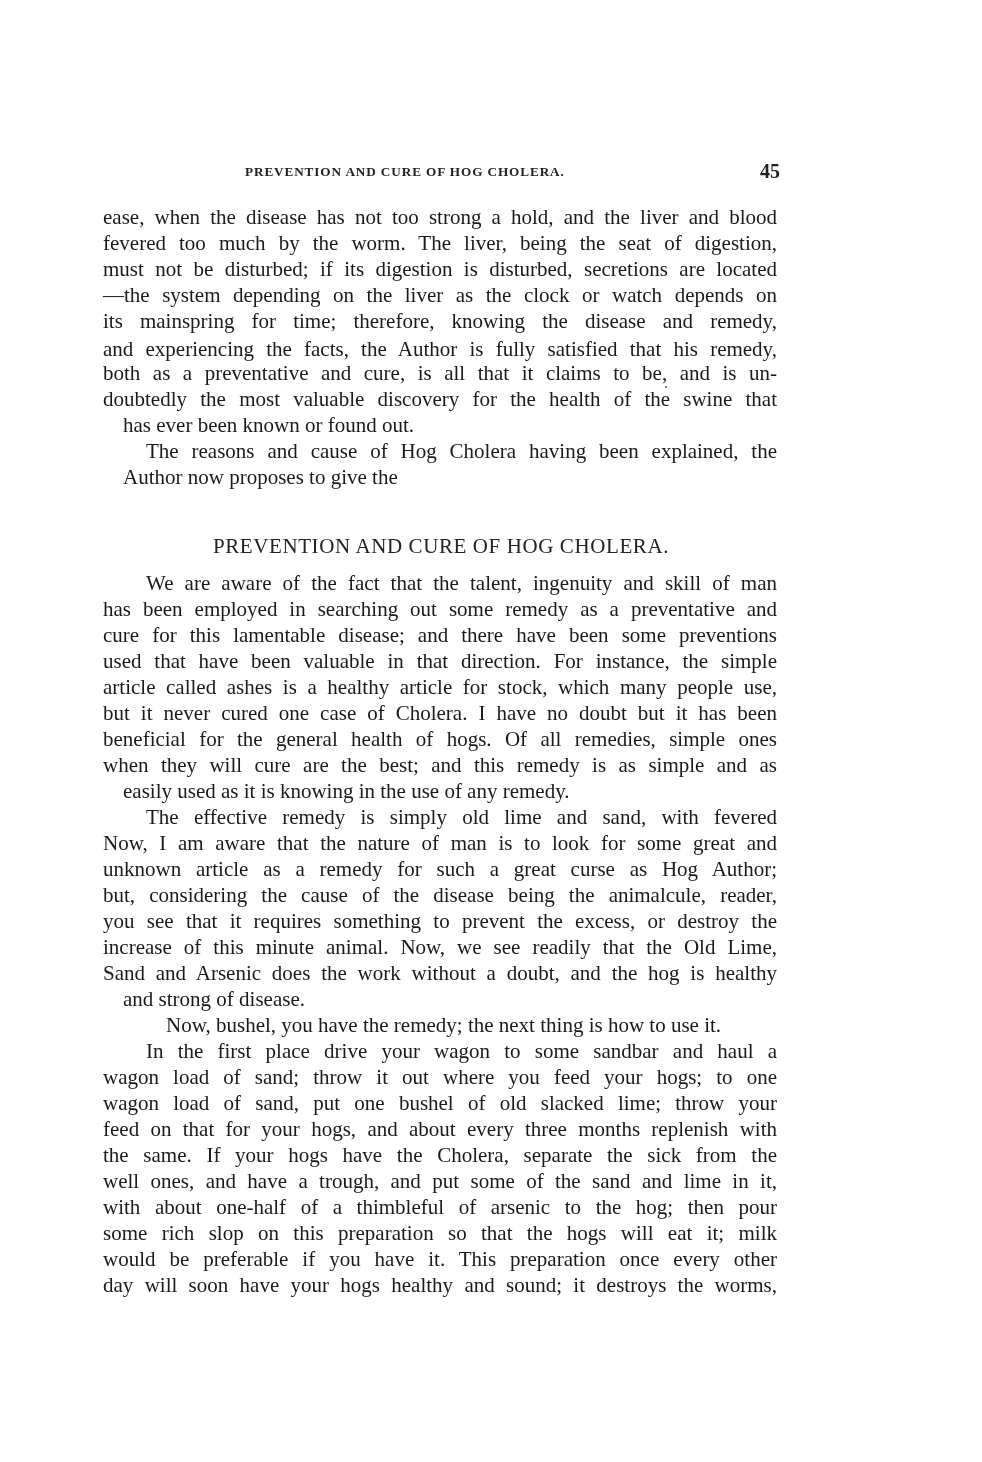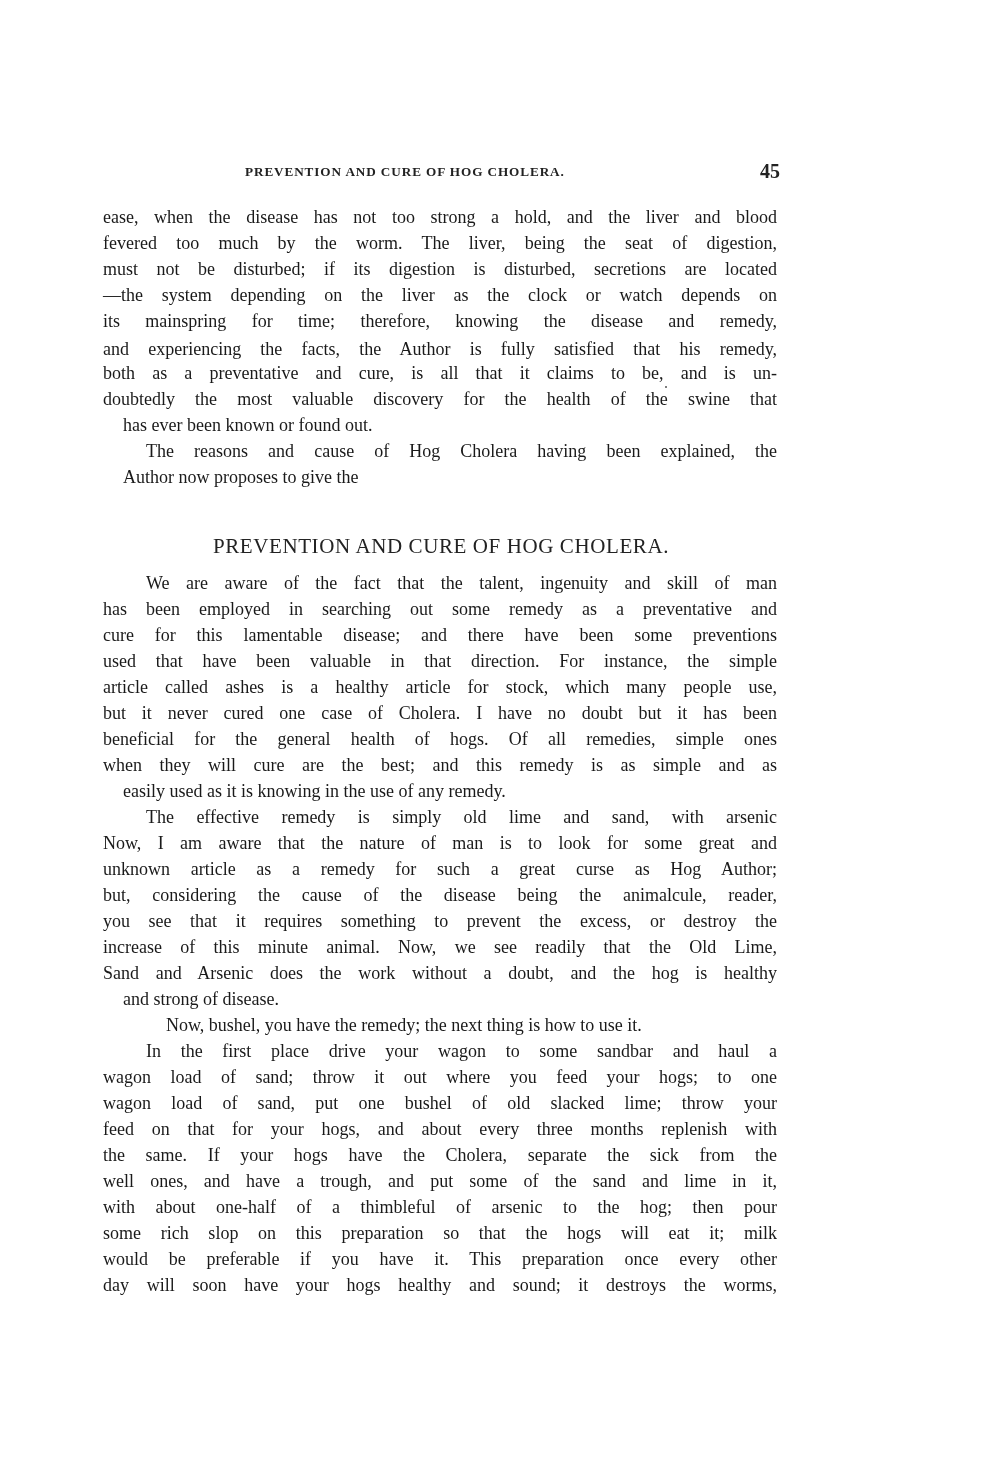--- a/index.html
+++ b/index.html
@@ -44,21 +44,21 @@
       top: 0;
       font-size: 20px;
       font-weight: bold;
       color: #222;
     }
     .line {
       position: absolute;
       left: 103px;
       width: 674px;
       height: 26px;
-      font-size: 18px;
+      font-size: 21px;
       line-height: 26px;
       white-space: nowrap;
       text-align: justify;
       text-align-last: justify;
     }
     .line.last {
       text-align-last: left;
       margin-left: 20px;
     }
     .line.indent {
@@ -123,21 +123,21 @@
     <div class="line" style="top:622px">cure for this lamentable disease; and there have been some preventions</div>
     <div class="line" style="top:648px">used that have been valuable in that direction.  For instance, the simple</div>
     <div class="line" style="top:674px">article called ashes is a healthy article for stock, which many people use,</div>
     <div class="line" style="top:700px">but it never cured one case of Cholera.  I have no doubt but it has been</div>
     <div class="line" style="top:726px">beneficial for the general health of hogs.  Of all remedies, simple ones</div>
     <div class="line" style="top:752px">when they will cure are the best; and this remedy is as simple and as</div>
     <div class="line last" style="top:778px">easily used as it is knowing in the use of any remedy.</div>
   </div>
 
   <div>
-    <div class="line indent" style="top:804px">The effective remedy is simply old lime and sand, with arsenic</div>
+    <div class="line indent" style="top:804px">The effective remedy is simply old lime and sand, with fevered</div>
     <div class="line" style="top:830px">Now, I am aware that the nature of man is to look for some great and</div>
     <div class="line" style="top:856px">unknown article as a remedy for such a great curse as Hog Author;</div>
     <div class="line" style="top:882px">but, considering the cause of the disease being the animalcule, reader,</div>
     <div class="line" style="top:908px">you see that it requires something to prevent the excess, or destroy the</div>
     <div class="line" style="top:934px">increase of this minute animal.  Now, we see readily that the Old Lime,</div>
     <div class="line" style="top:960px">Sand and Arsenic does the work without a doubt, and the hog is healthy</div>
     <div class="line last" style="top:986px">and strong of disease.</div>
   </div>
 
   <div>

